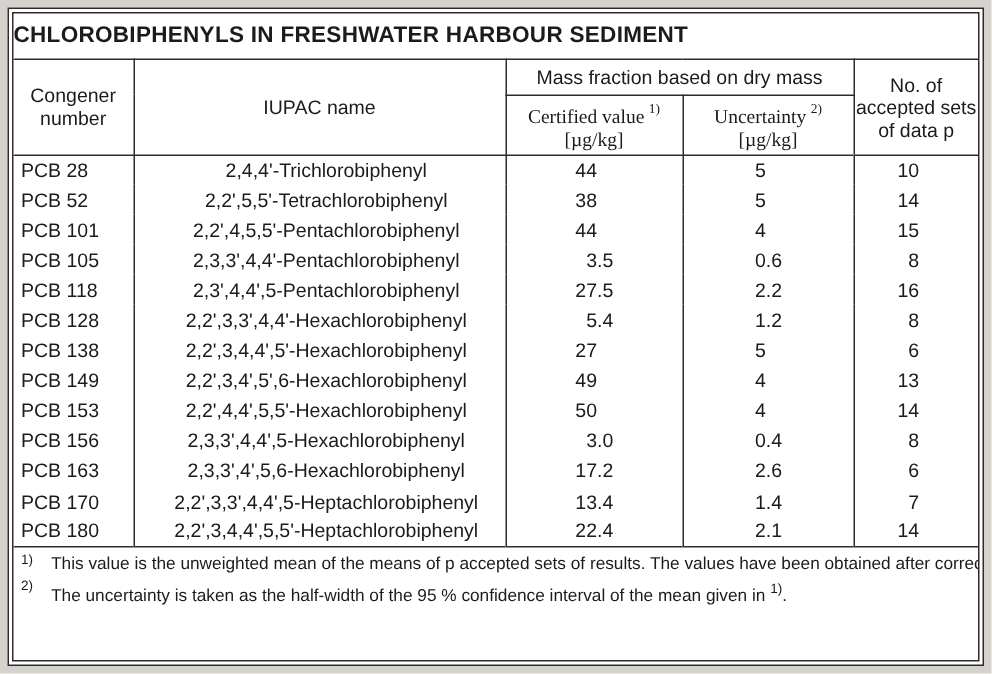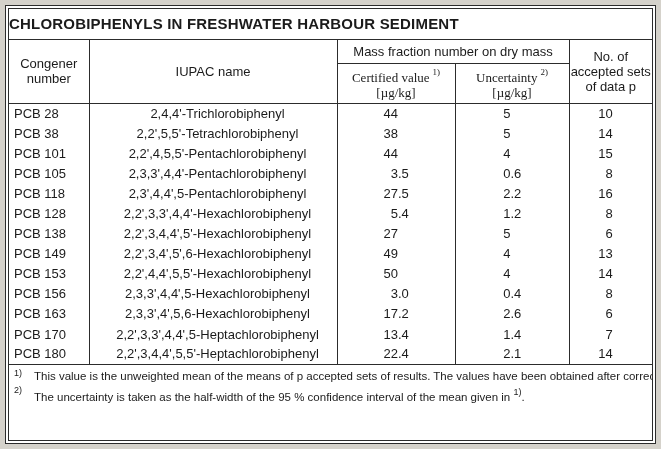--- a/index.html
+++ b/index.html
@@ -97,21 +97,21 @@
           <col class="c4">
           <col class="c5">
       </colgroup>
       <thead>
         <tr>
           <th class="title-cell" colspan="5">CHLOROBIPHENYLS IN FRESHWATER HARBOUR SEDIMENT</th>
         </tr>
         <tr>
           <th rowspan="2" class="vr hb">Congener number</th>
           <th rowspan="2" class="vr hb">IUPAC name</th>
-          <th colspan="2" class="vr hb group-h">Mass fraction number on dry mass</th>
+          <th colspan="2" class="vr hb group-h">Mass fraction based on dry mass</th>
           <th rowspan="2" class="hb">No. of accepted sets of data p</th>
         </tr>
         <tr class="sub-row">
           <th class="vr hb">
             <span><span>Certified value</span><sup class="hdr-sup">1)</sup></span>
             <span class="sh-unit">[µg/kg]</span>
           </th>
           <th class="vr hb">
             <span><span>Uncertainty</span><sup class="hdr-sup">2)</sup></span>
             <span class="sh-unit">[µg/kg]</span>
@@ -130,21 +130,21 @@
                 <span class="ip w1">5</span>
                 <span class="fp"></span>
               </span></td>
     <td class="c-num"><span class="dec">
                 <span class="ip w2">10</span>
                 <span class="fp"></span>
               </span></td>
   </tr>
 
   <tr>
-    <td class="c-congener vr">PCB 38</td>
+    <td class="c-congener vr">PCB 52</td>
     <td class="c-iupac vr">2,2',5,5'-Tetrachlorobiphenyl</td>
     <td class="c-num vr"><span class="dec">
                 <span class="ip w2">38</span>
                 <span class="fp"></span>
               </span></td>
     <td class="c-num vr"><span class="dec">
                 <span class="ip w1">5</span>
                 <span class="fp"></span>
               </span></td>
     <td class="c-num"><span class="dec">

